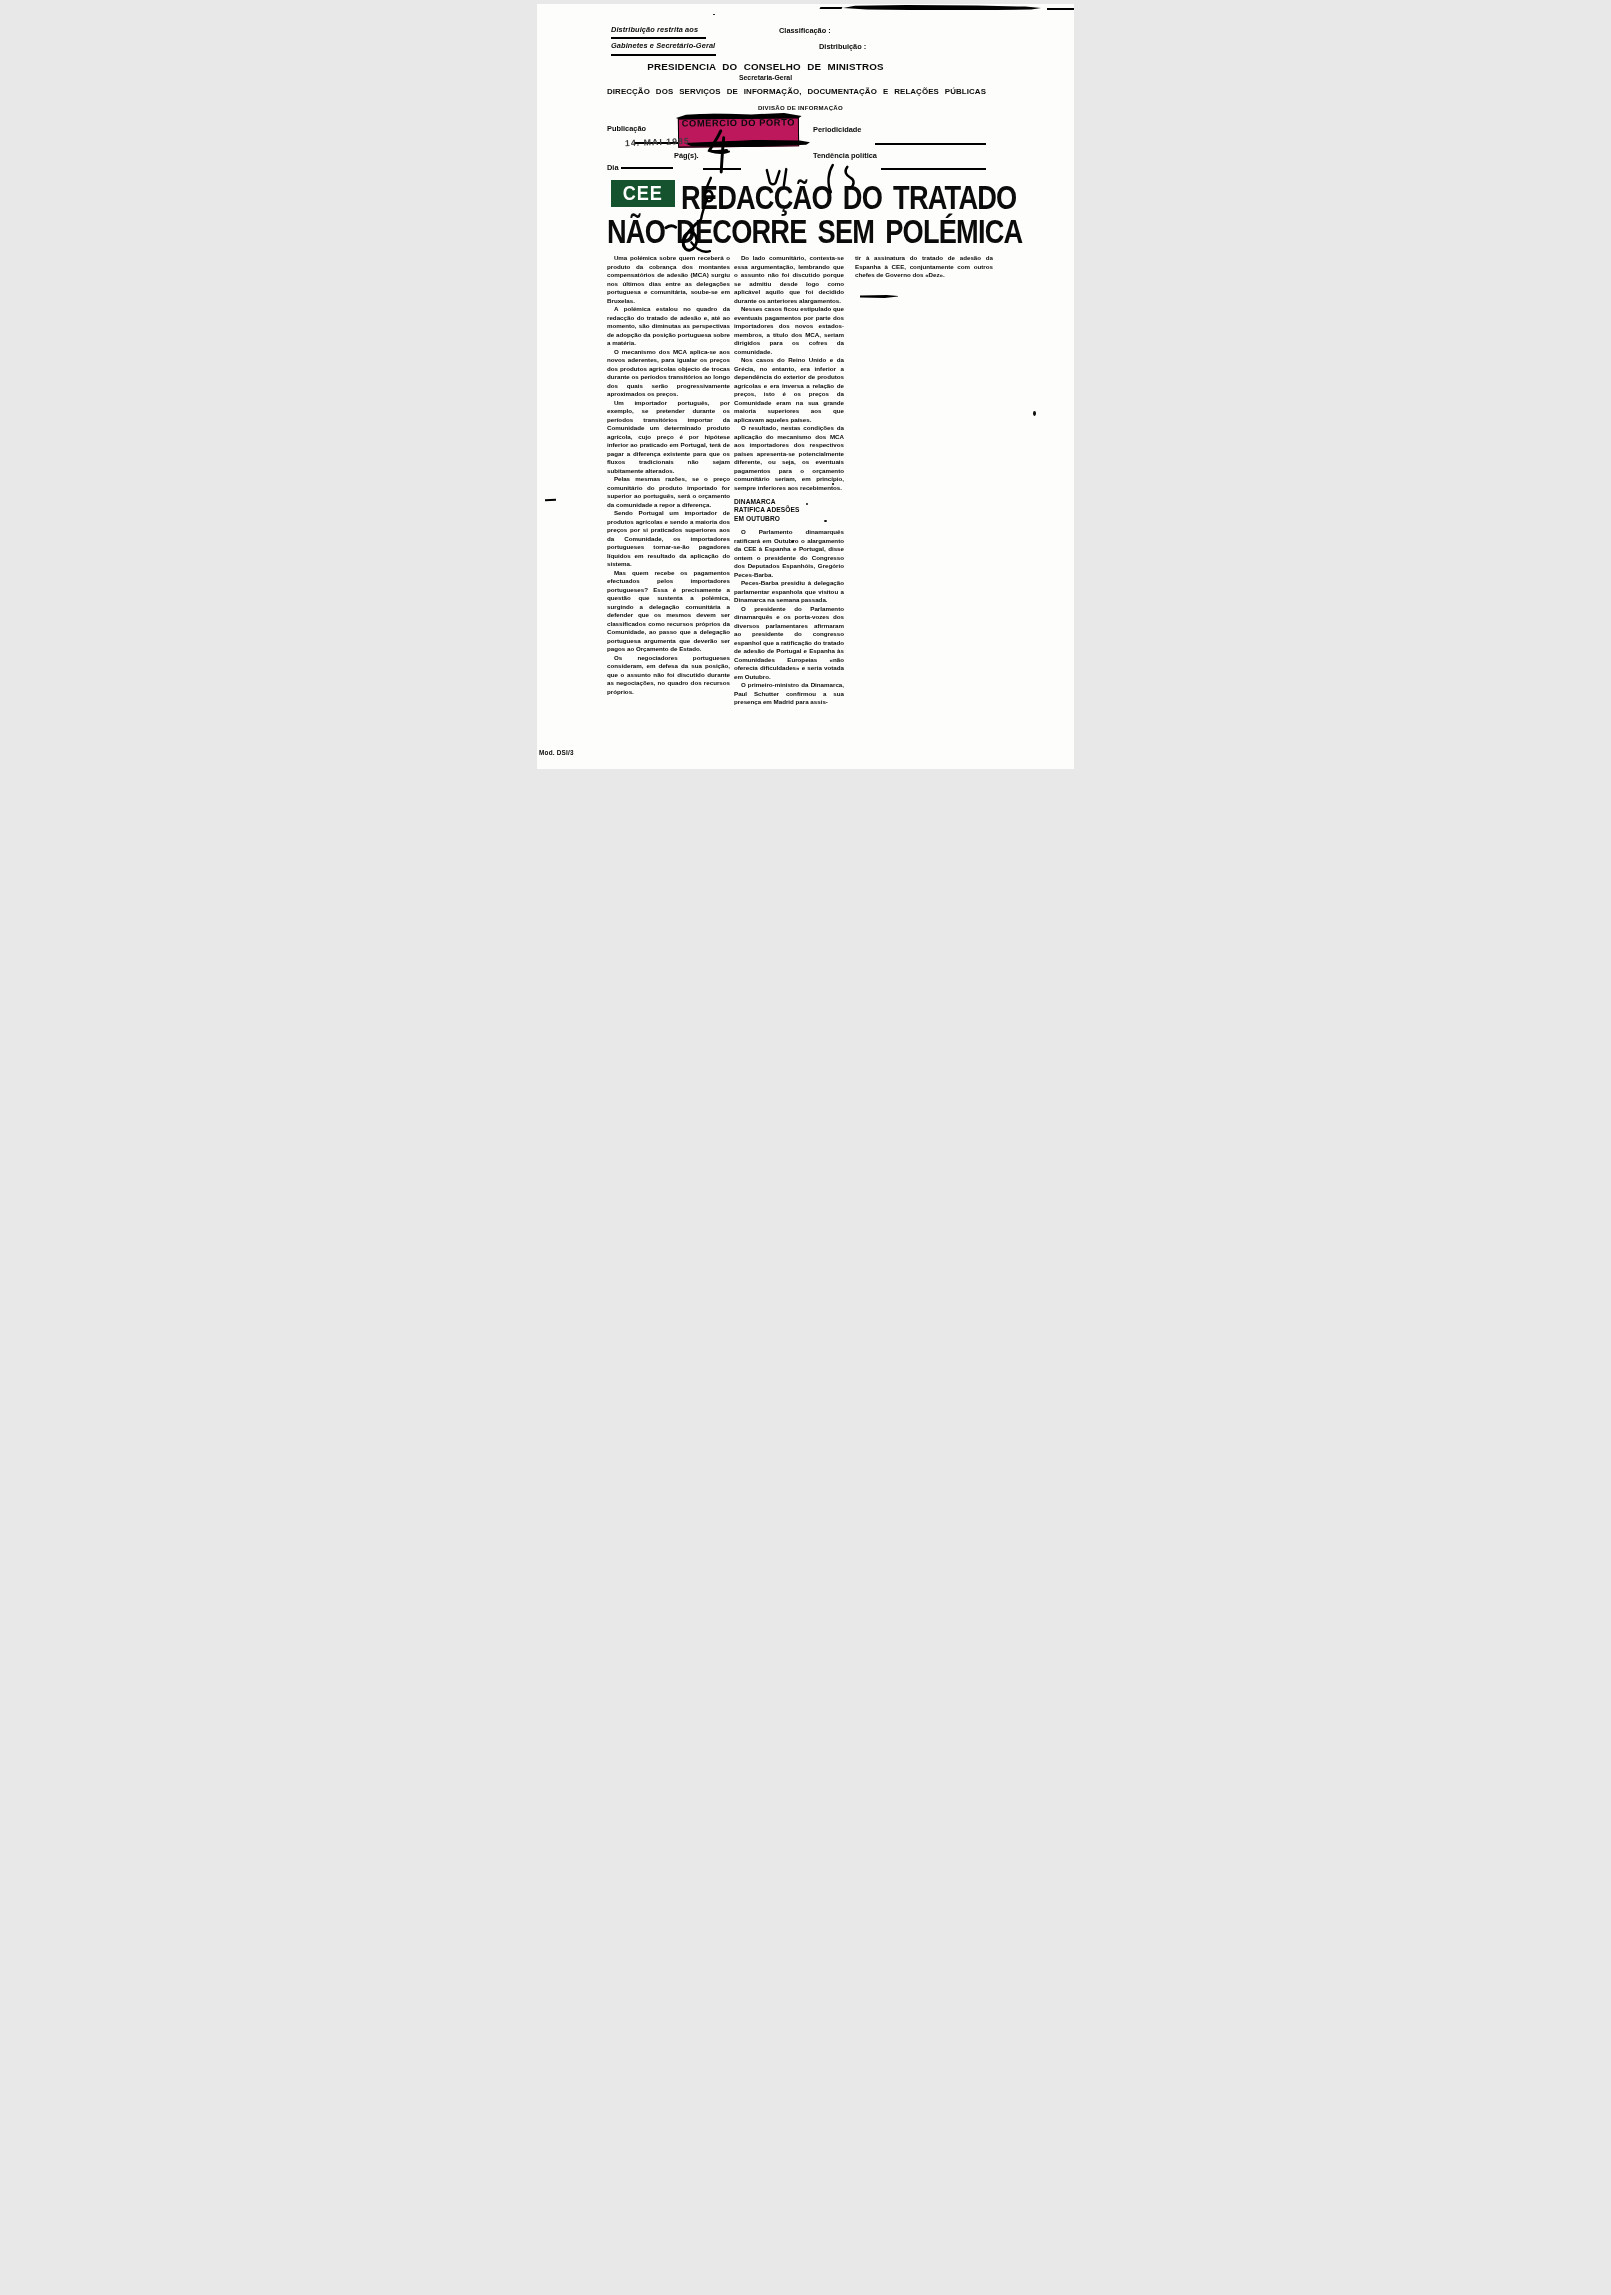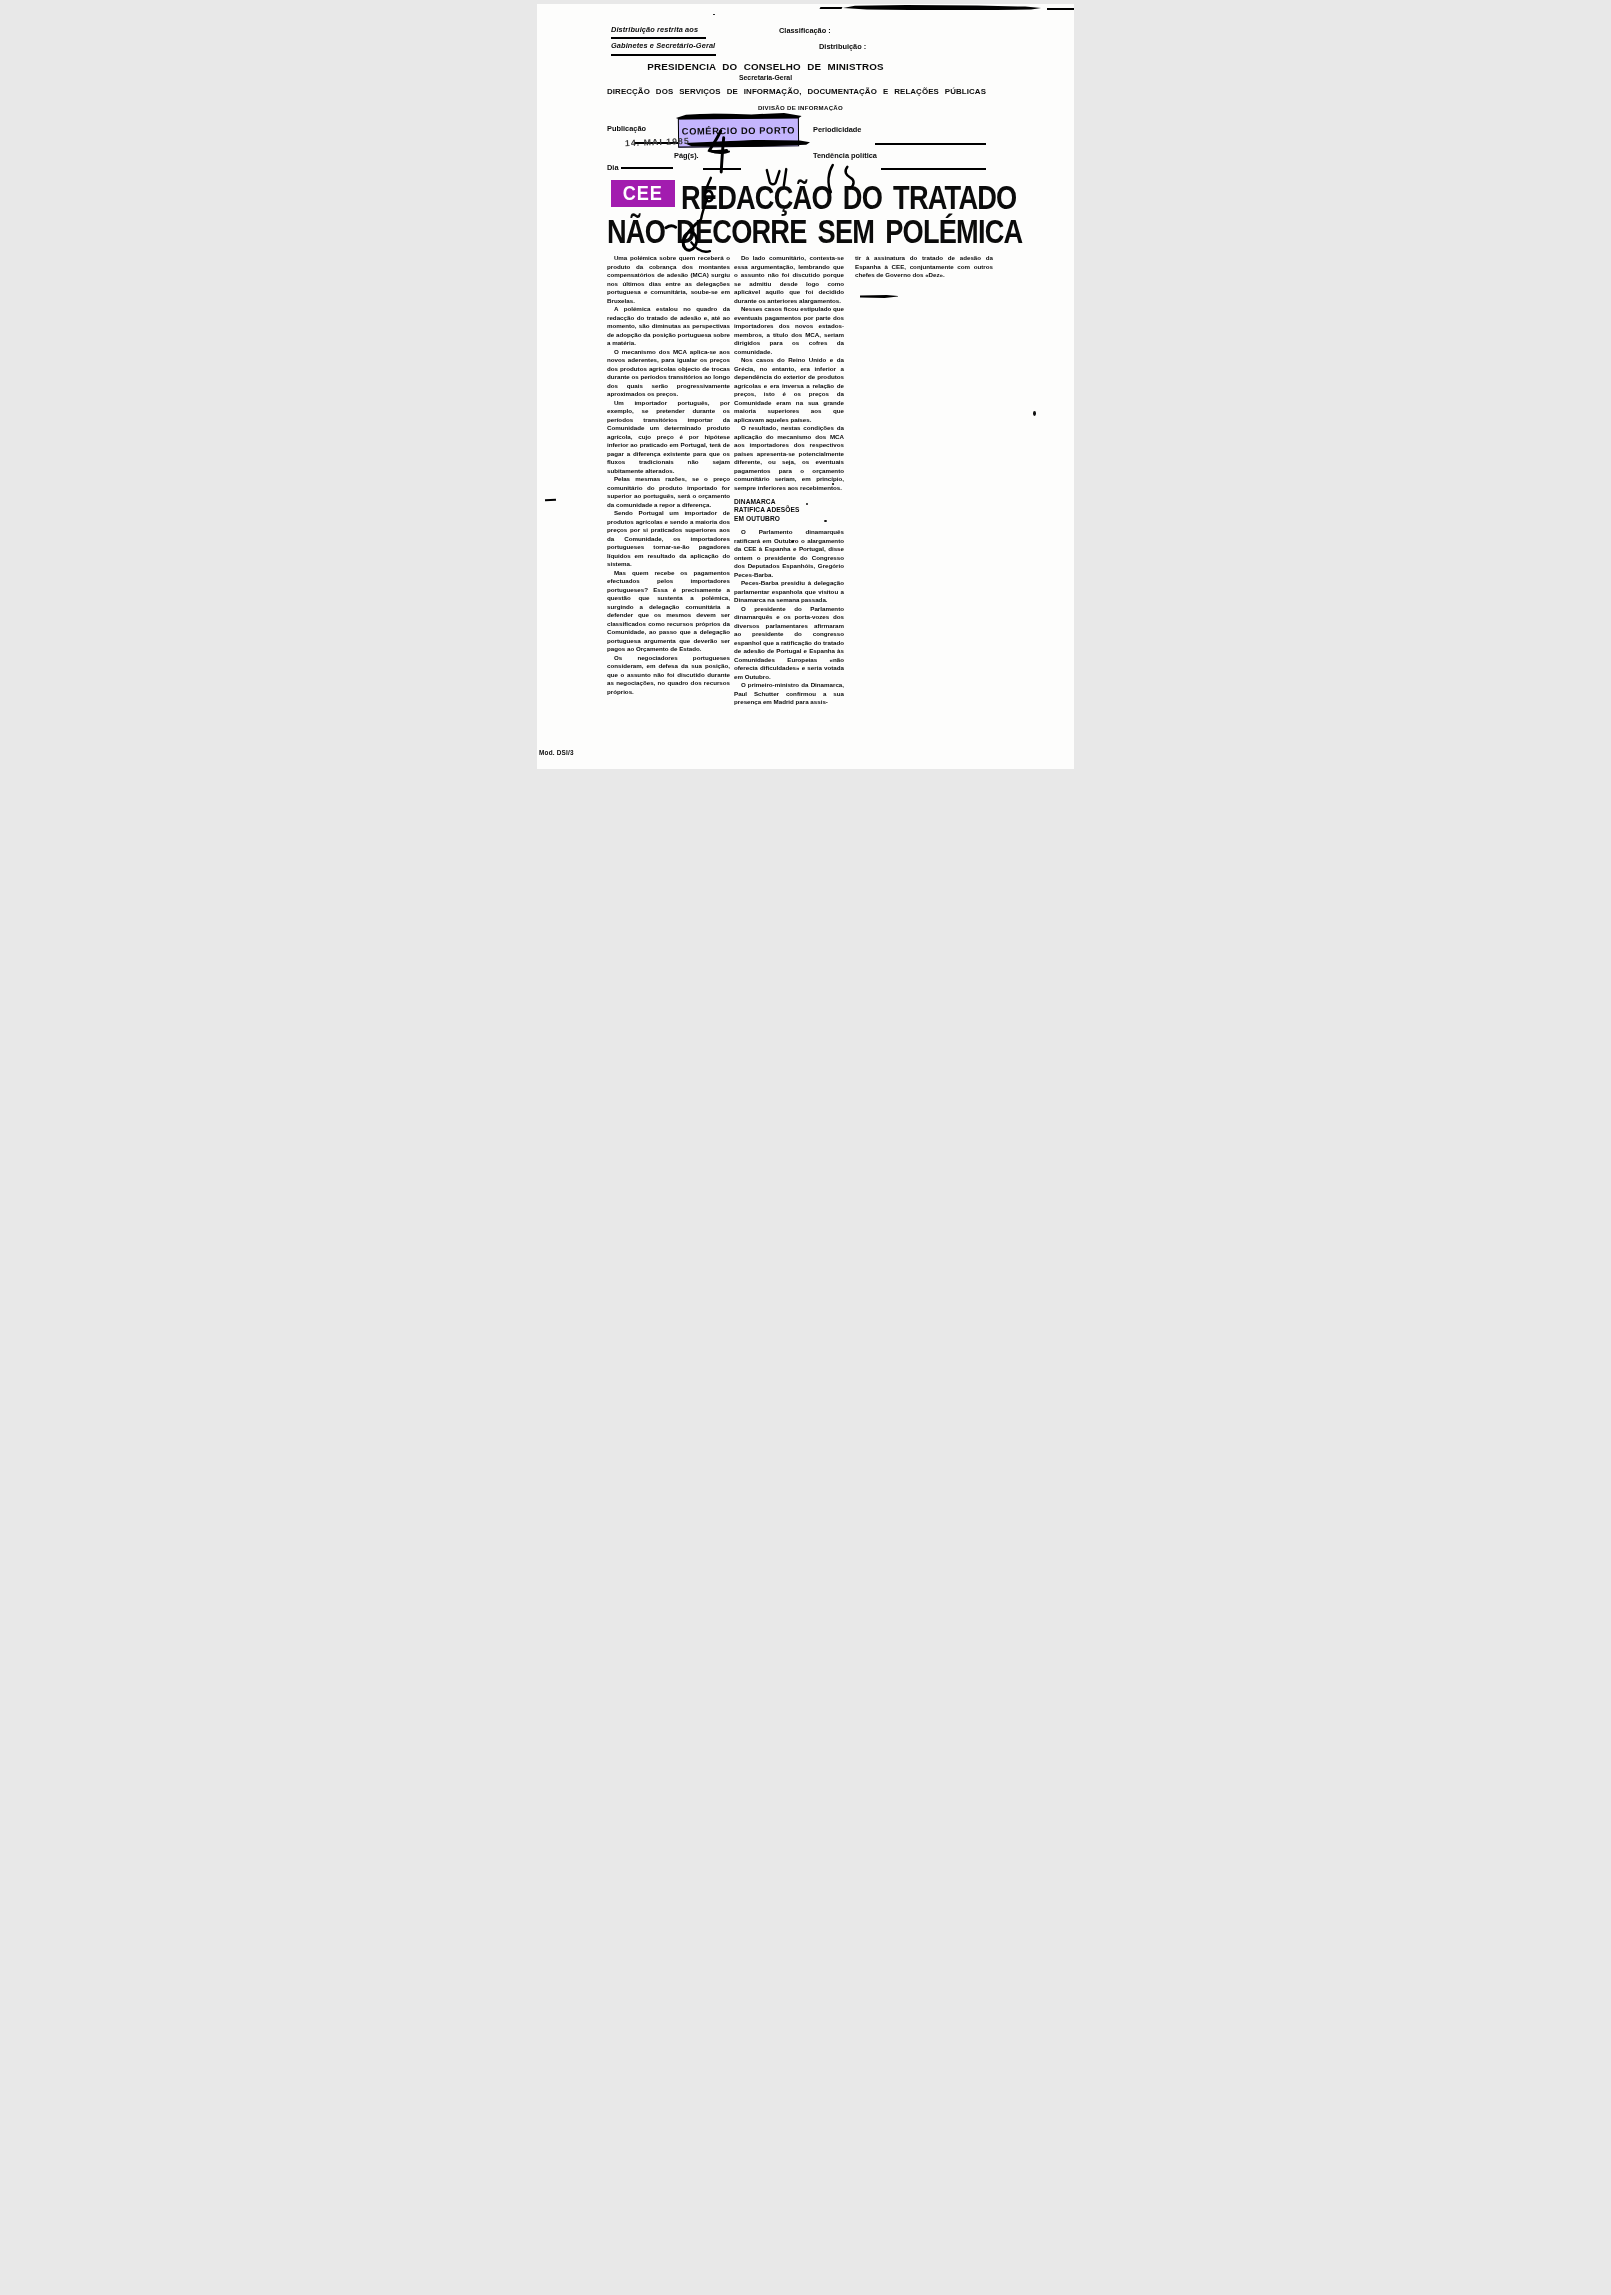--- a/index.html
+++ b/index.html
@@ -25,33 +25,33 @@
     font:bold 6.9px/8.4px "Liberation Sans",sans-serif;}
   .org-direction{position:absolute;left:70px;width:379px;top:83px;
     font:bold 7.9px/9.8px "Liberation Sans",sans-serif;
     text-align:justify;text-align-last:justify;letter-spacing:0.1px;}
   .org-division{position:absolute;left:187px;width:153px;top:100px;text-align:center;
     font:bold 6.1px/7.4px "Liberation Sans",sans-serif;letter-spacing:0.3px;}
   
   .form-label{position:absolute;font:bold 7.4px/8.8px "Liberation Sans",sans-serif;}
   .field-line{position:absolute;background:#000;height:1.5px;}
   .stamp{position:absolute;left:141px;top:114px;width:119px;height:26.5px;
-    border:1.5px solid #000;background:#c4b5fd;transform:rotate(-.6deg);
-    display:flex;align-items:center;justify-content:center;}
+    border:1.5px solid #000;background:#be185d;transform:rotate(-.6deg);
+    display:flex;align-items:flex-start;justify-content:center;}
   .stamp:before{content:"";position:absolute;left:-2.9px;right:-3.9px;top:-5.9px;height:5.9px;background:#000;
     clip-path:polygon(0 70%,8% 20%,30% 0,60% 25%,86% 5%,100% 60%,97% 100%,3% 100%);}
   .stamp-text{font:bold 9.3px/9.8px "Liberation Sans",sans-serif;letter-spacing:0.6px;}
   .stamp-smear{position:absolute;left:147px;top:136px;width:126px;height:6.9px;background:#000;
     transform:rotate(-.8deg);
     clip-path:polygon(0 30%,55% 0,92% 18%,100% 45%,97% 80%,60% 100%,6% 78%);}
   .date-stamp{position:absolute;left:88px;top:134px;color:#3d3d3d;
     font:bold 8.8px/9.8px "Liberation Sans",sans-serif;letter-spacing:1px;transform:rotate(-2deg);}
   .hand4{position:absolute;left:169px;top:125px;}
   
-  .kicker-box{position:absolute;left:74px;top:176px;width:64px;height:27px;background:#a21caf;
+  .kicker-box{position:absolute;left:74px;top:176px;width:64px;height:27px;background:#14532d;
     display:flex;align-items:center;justify-content:center;}
   .kicker-box span{color:#fff;font:bold 19.7px/19.7px "Liberation Sans",sans-serif;letter-spacing:1px;transform:scaleX(.92);}
   .headline-line{position:absolute;white-space:nowrap;
     font:bold 34px/0.95 "Liberation Sans",sans-serif;letter-spacing:-1px;word-spacing:5.4px;
     transform:scaleX(.8);transform-origin:0 0;}
   .hl1{left:144px;top:177px;}
   .hl2{left:70px;top:211px;}
   .scribble{position:absolute;}
   
   .col{position:absolute;top:250px;font:bold 6.2px/8.5px "Liberation Sans",sans-serif;}

